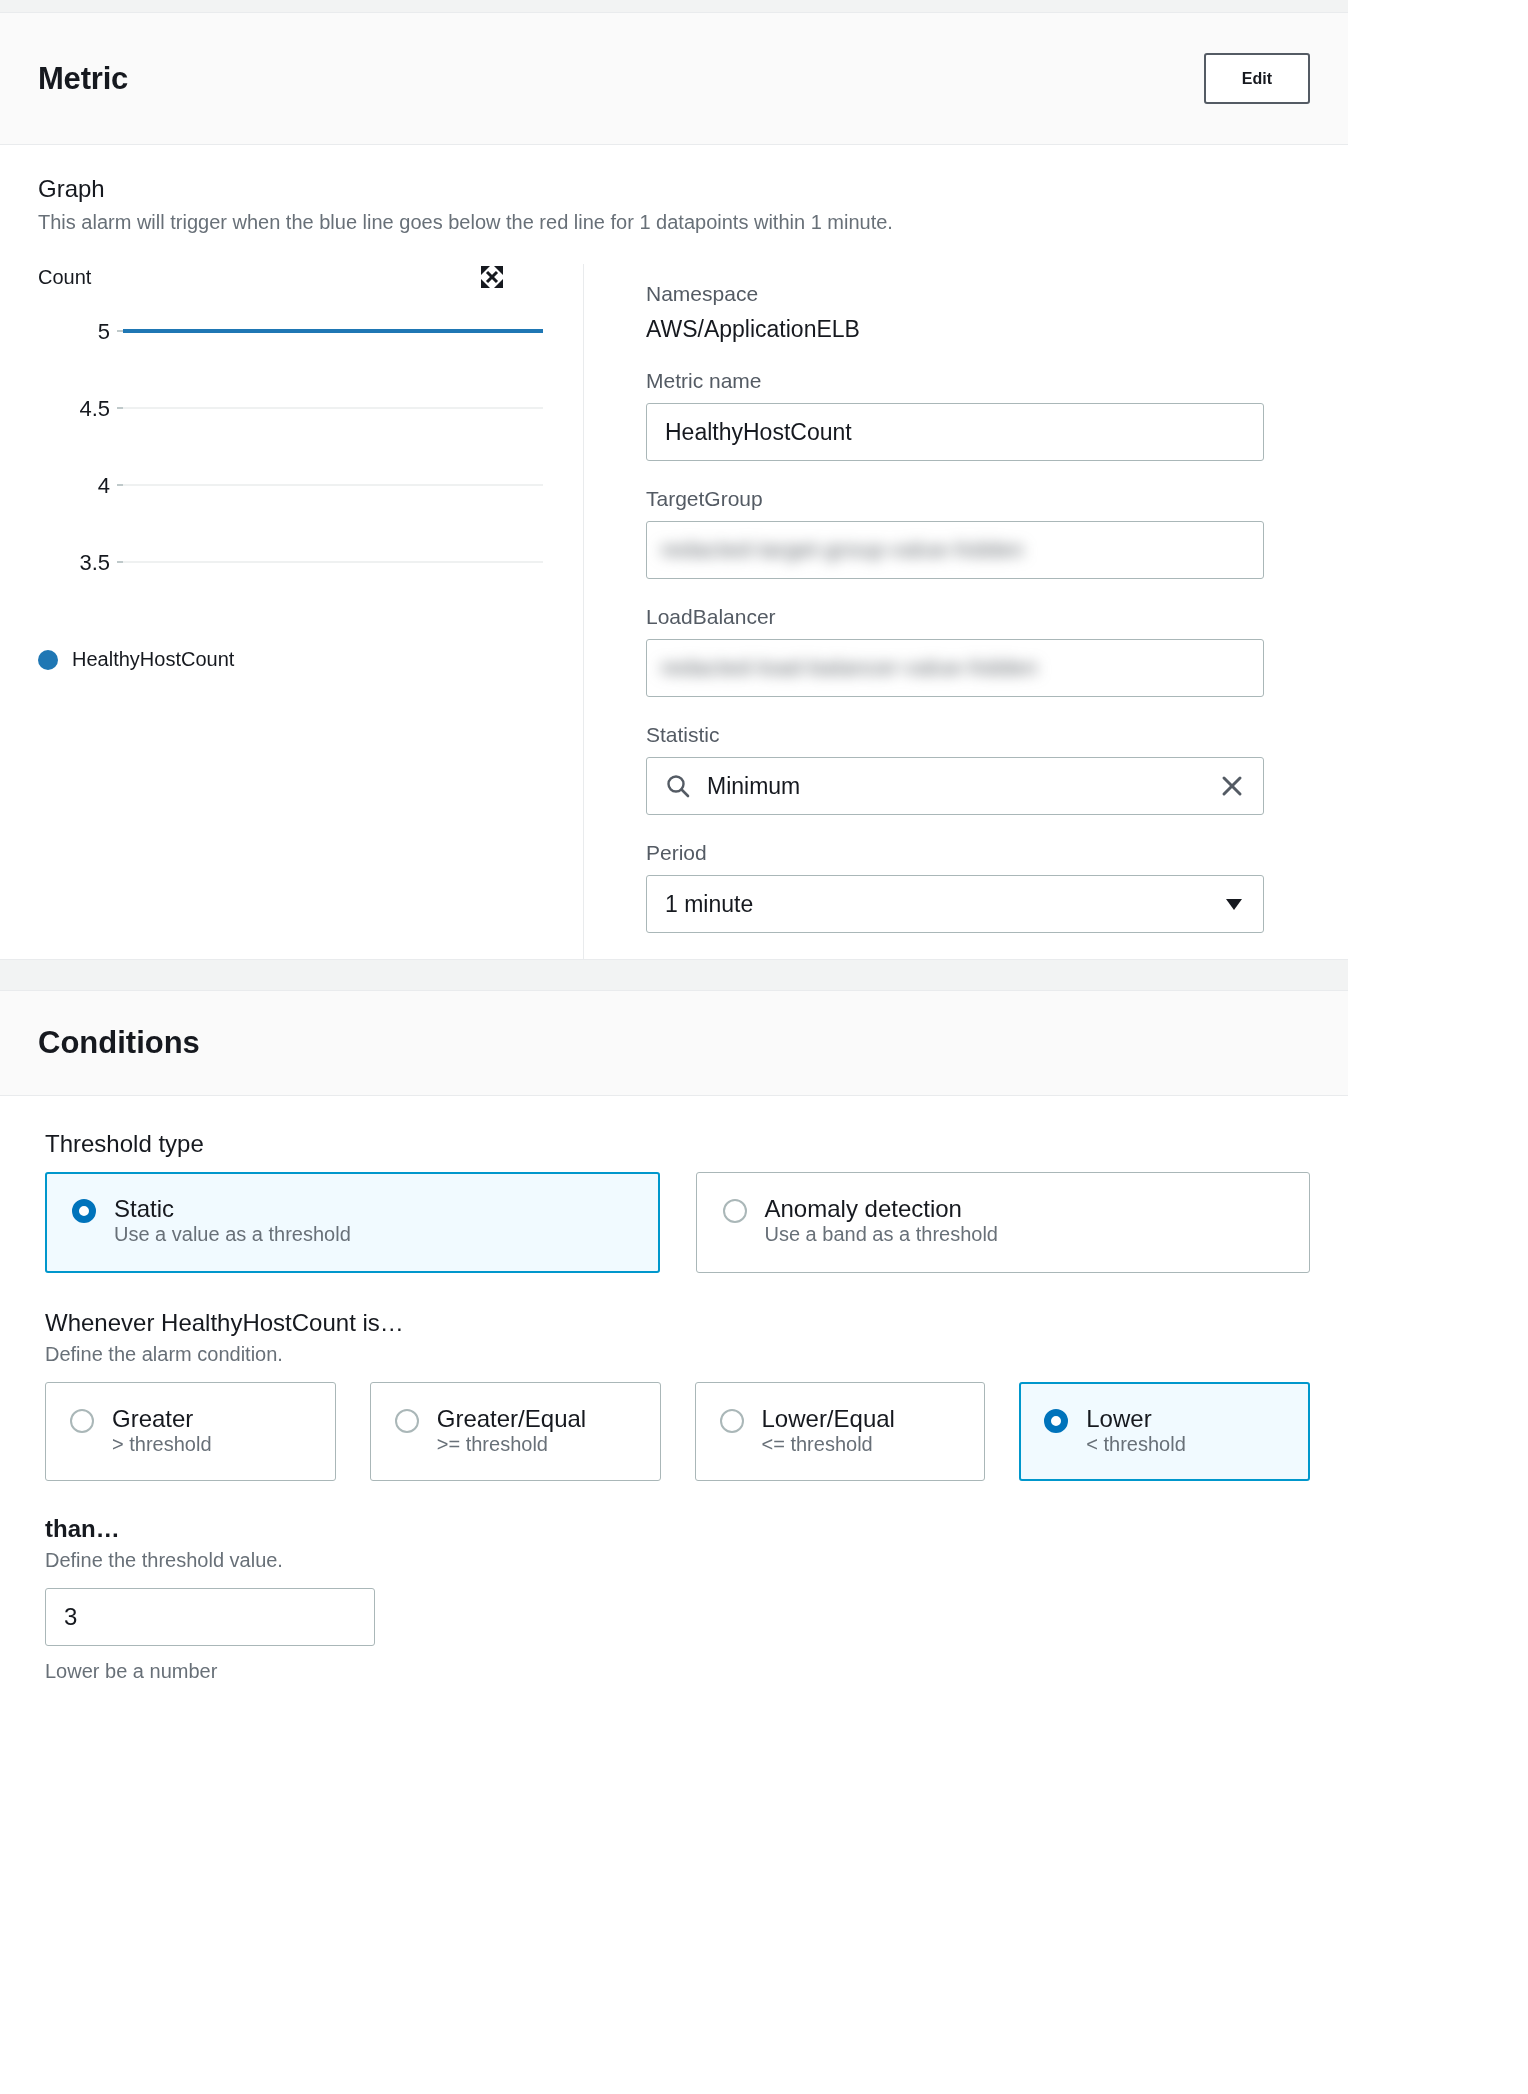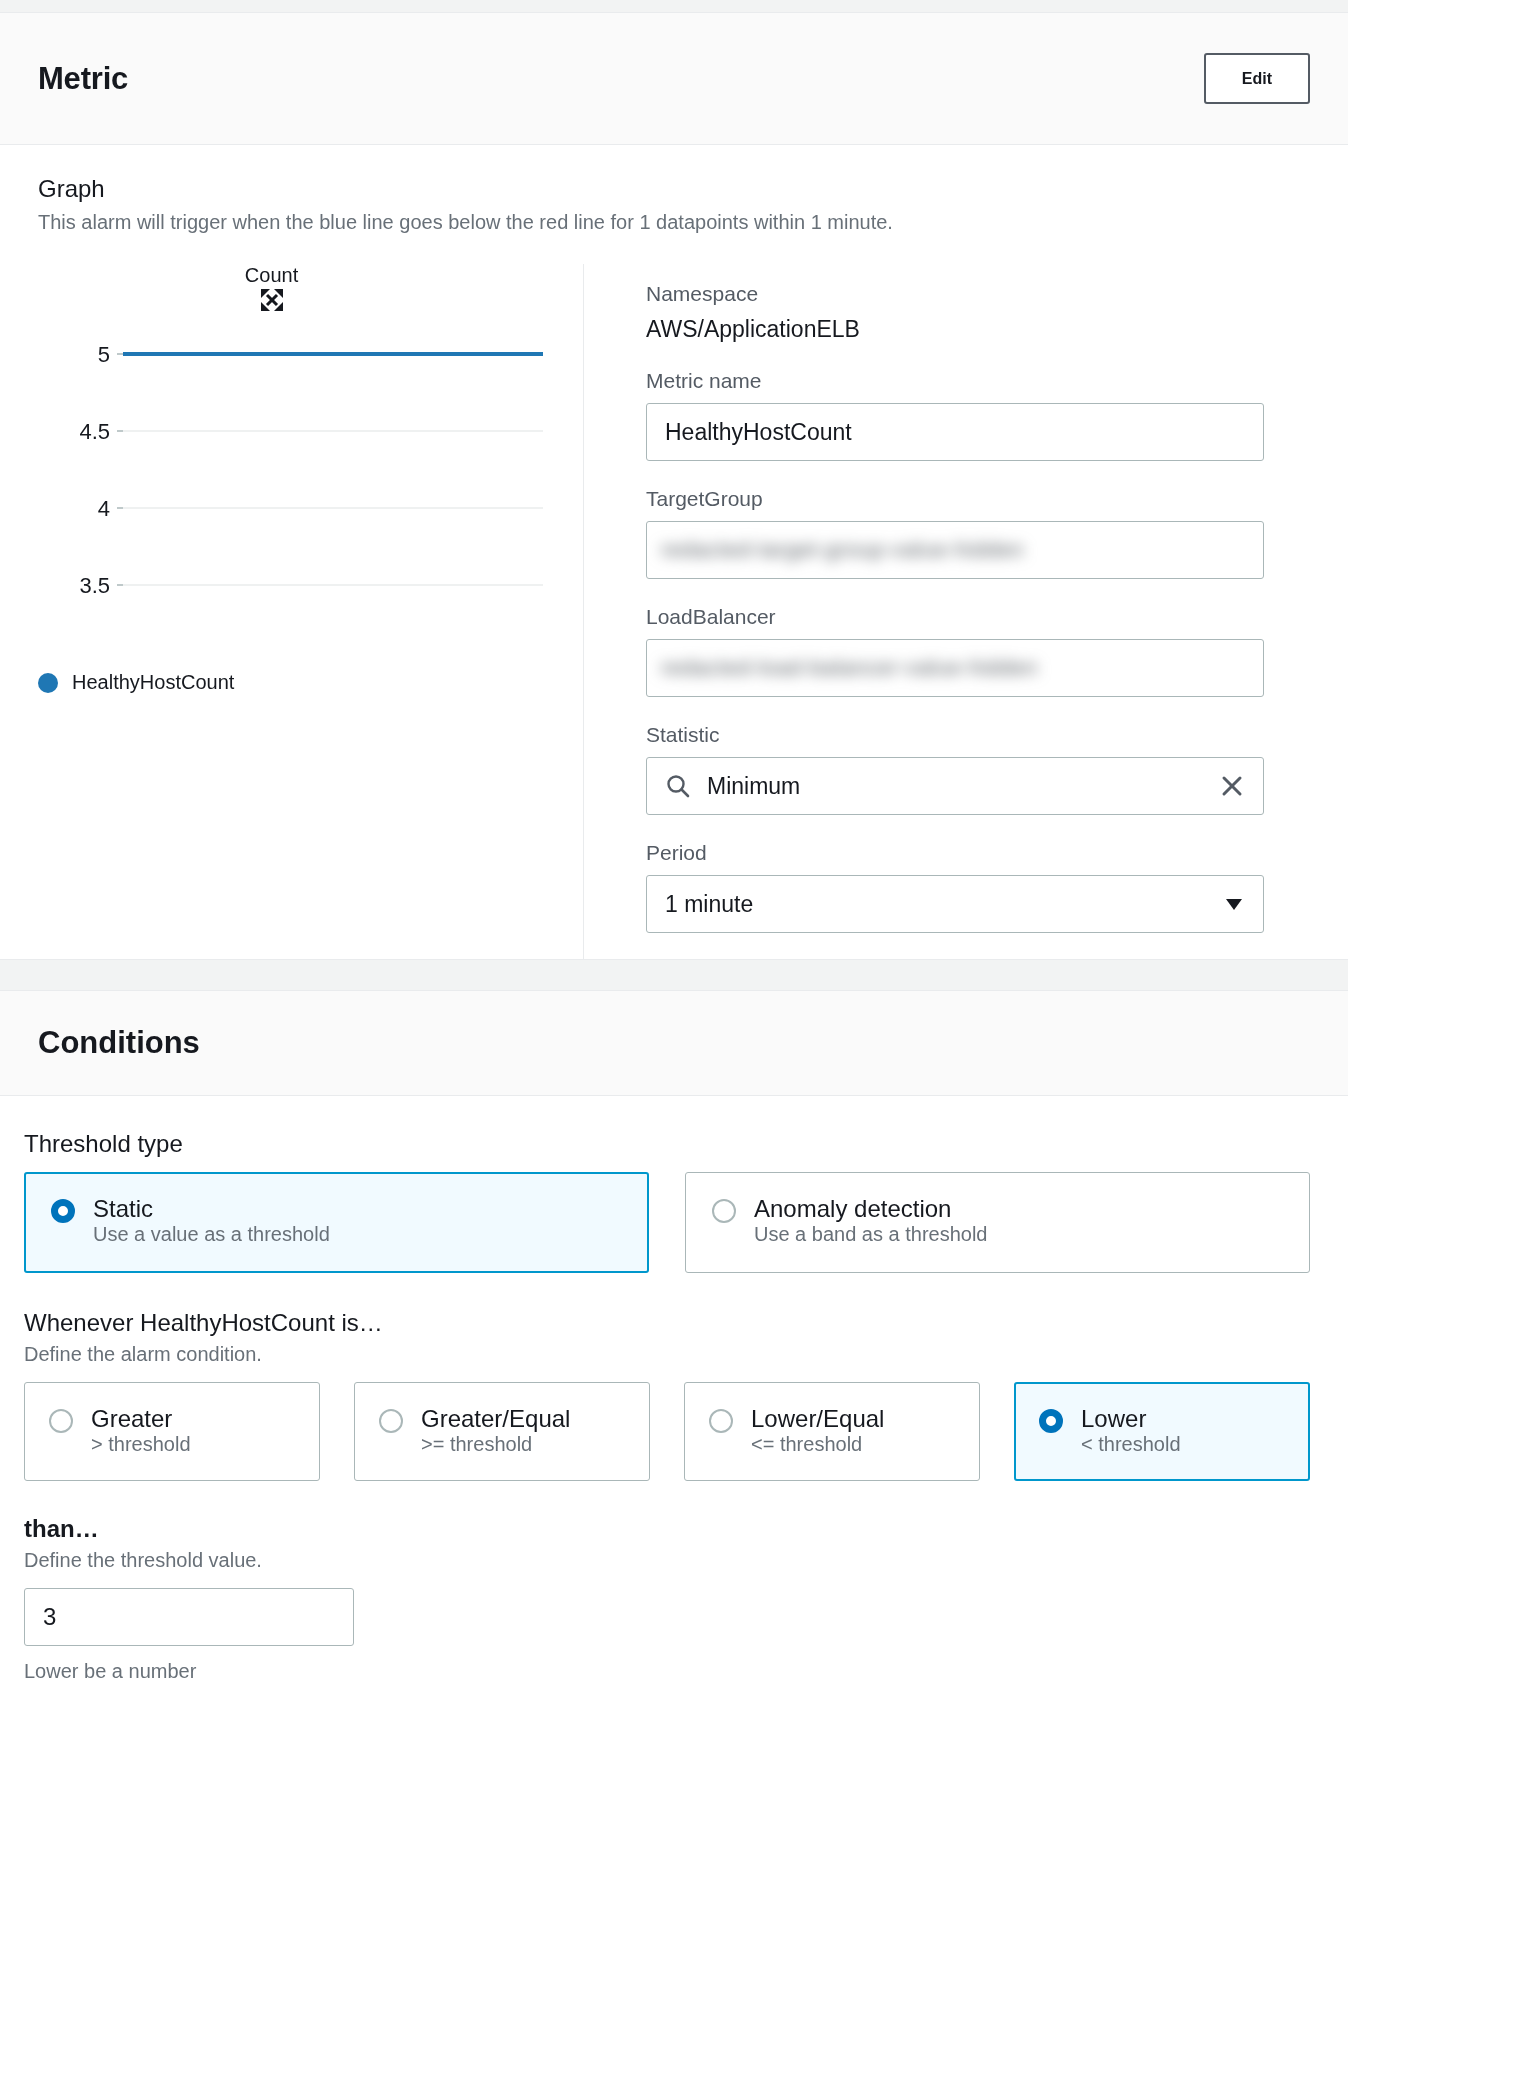--- a/index.html
+++ b/index.html
@@ -62,21 +62,20 @@
   .metric-cols { display: flex; align-items: stretch; }
   .graph-col { width: 545px; flex: 0 0 545px; padding-right: 20px; }
   .divider-col { width: 1px; background: #e9ebed; flex: 0 0 1px; margin-right: 0; }
   .fields-col { flex: 1 1 auto; padding-left: 62px; padding-top: 18px; padding-right: 26px; }
 
   
   .graph-topbar {
     display: flex; align-items: center; justify-content: space-between;
     padding-right: 58px;
     margin-bottom: 6px;
-    flex-direction: column;
   }
   .graph-axis-title { font-size: 20px; color: #16191f; }
   .expand-icon { cursor: pointer; display: block; line-height: 0; }
 
   .chart-wrap { position: relative; height: 330px; width: 100%; }
   .chart-svg { display: block; }
 
   .legend { display: flex; align-items: center; margin-top: 22px; }
   .legend-dot {
     width: 20px; height: 20px; border-radius: 50%;
@@ -134,21 +133,21 @@
   .cond-header {
     background: #fafafa;
     border-top: 1px solid #e9ebed;
     border-bottom: 1px solid #e9ebed;
     height: 106px;
     display: flex; align-items: center;
     padding: 0 38px;
   }
   .cond-title { font-size: 31px; font-weight: bold; color: #16191f; }
 
-  .cond-body { padding: 34px 38px 40px 24px; background: #ffffff; }
+  .cond-body { padding: 34px 38px 40px 45px; background: #ffffff; }
 
   .group-label { font-size: 24px; color: #16191f; margin-bottom: 14px; }
   .group-label.bold { font-weight: bold; }
   .group-desc { font-size: 20px; color: #687078; margin-top: -8px; margin-bottom: 16px; }
 
   .card-row { display: flex; gap: 36px; margin-bottom: 36px; }
   .radio-card {
     border: 1px solid #aab7b8;
     border-radius: 3px;
     background: #ffffff;

